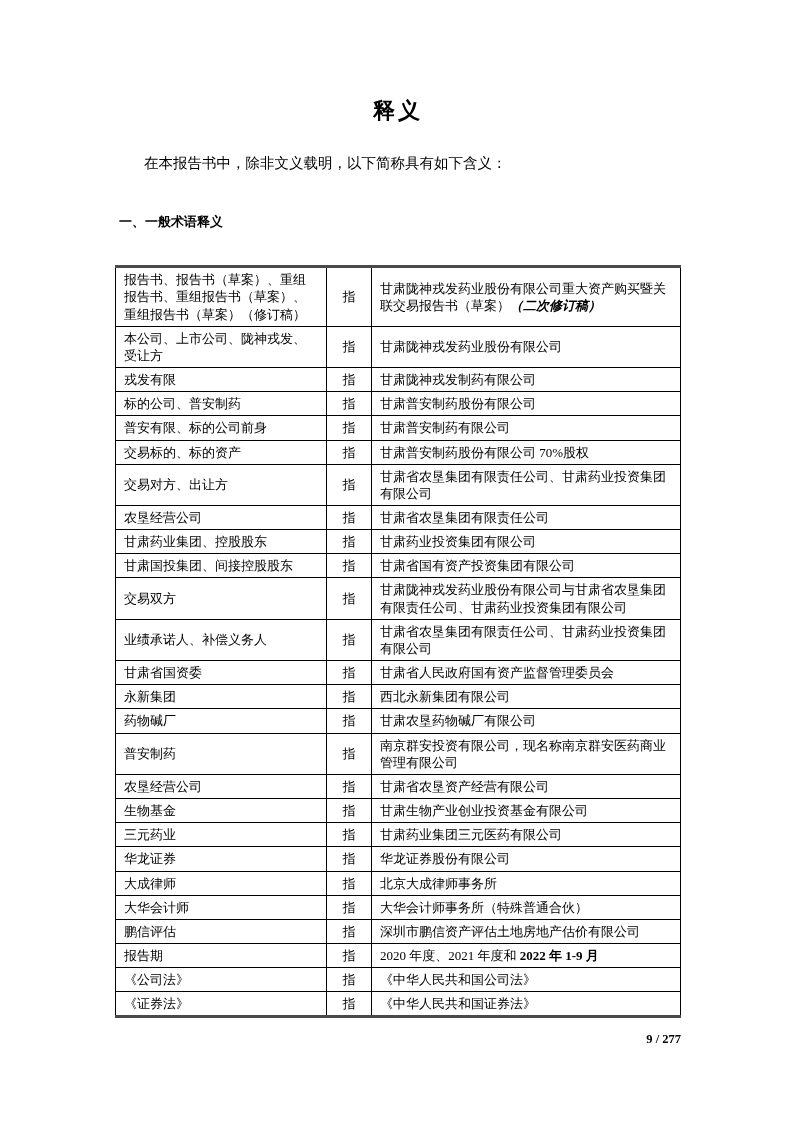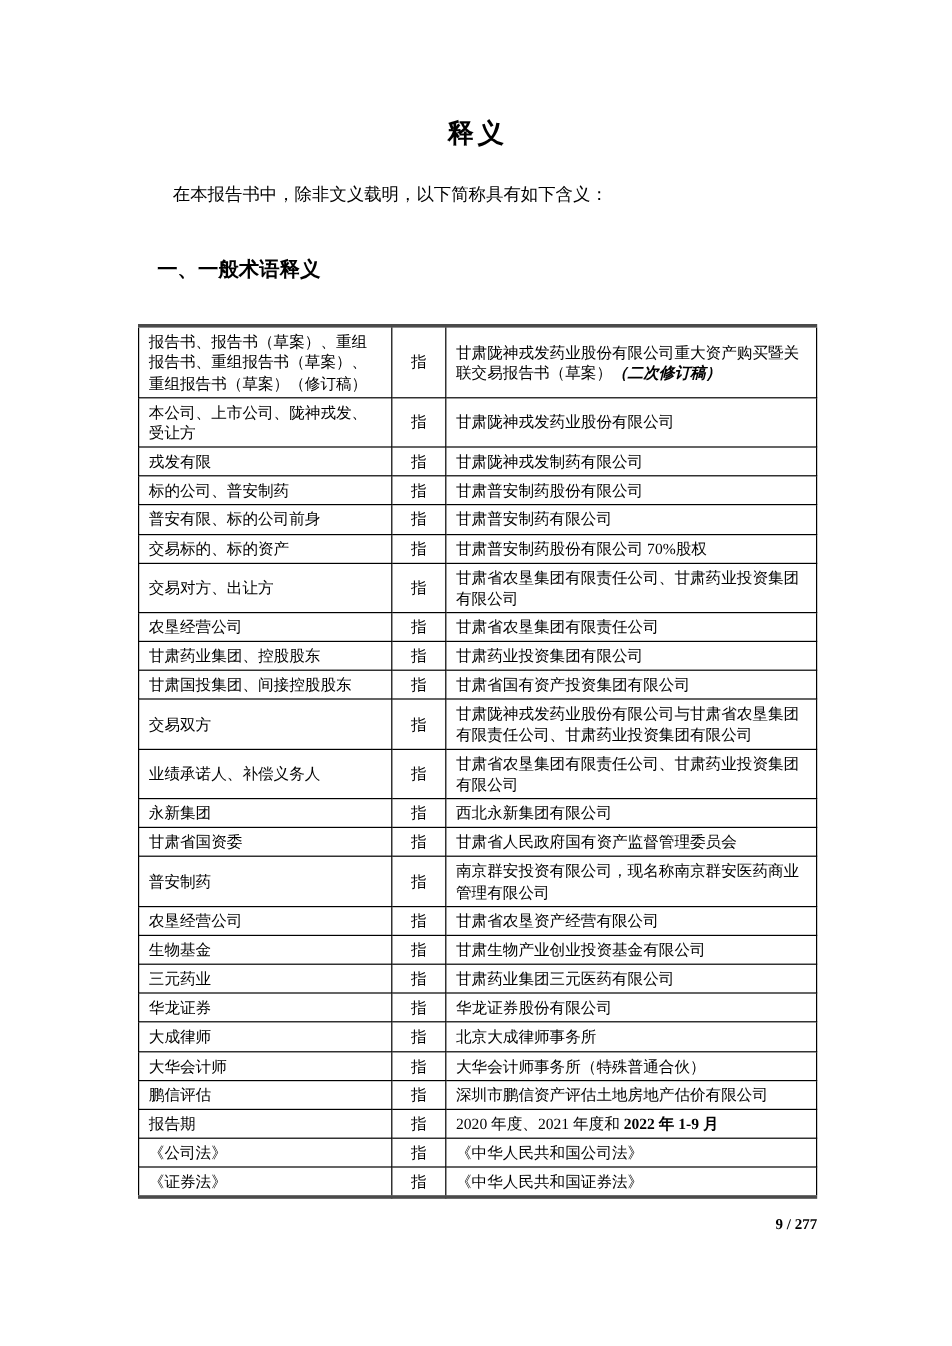--- a/index.html
+++ b/index.html
@@ -30,23 +30,23 @@
     margin: 0 0 27px 0;
   }
   .intro {
     font-size: 14.5px;
     line-height: 1.4;
     text-indent: 2em;
     margin: 0 0 40px 0;
   }
   .section-heading {
     font-family: "Liberation Sans", "DejaVu Sans", sans-serif;
-    font-size: 17px;
+    font-size: 13px;
     font-weight: bold;
-    margin: 0 0 21px 16px;
+    margin: 0 0 21px 4px;
   }
   table.def-table {
     width: 100%;
     border-collapse: collapse;
     table-layout: fixed;
     border: 1px solid #000000;
     border-top: 3px solid #4a4a4a;
     border-bottom: 3px solid #4a4a4a;
     margin-top: 34px;
   }
@@ -146,28 +146,33 @@
           <td class="term-cell">交易双方</td>
           <td class="ref-cell">指</td>
           <td class="def-cell"><span>甘肃陇神戎发药业股份有限公司与甘肃省农垦集团有限责任公司、甘肃药业投资集团有限公司</span></td>
         </tr>
         <tr>
           <td class="term-cell">业绩承诺人、补偿义务人</td>
           <td class="ref-cell">指</td>
           <td class="def-cell"><span>甘肃省农垦集团有限责任公司、甘肃药业投资集团有限公司</span></td>
         </tr>
         <tr>
+          <td class="term-cell">甘肃省国资委</td>
+          <td class="ref-cell">指</td>
+          <td class="def-cell"><span>甘肃省人民政府国有资产监督管理委员会</span></td>
+        </tr>
+        <tr>
           <td class="term-cell">永新集团</td>
           <td class="ref-cell">指</td>
           <td class="def-cell"><span>西北永新集团有限公司</span></td>
         </tr>
         <tr>
-          <td class="term-cell">甘肃省国资委</td>
-          <td class="ref-cell">指</td>
-          <td class="def-cell"><span>甘肃省人民政府国有资产监督管理委员会</span></td>
+          <td class="term-cell">药物碱厂</td>
+          <td class="ref-cell">指</td>
+          <td class="def-cell"><span>甘肃农垦药物碱厂有限公司</span></td>
         </tr>
         <tr>
           <td class="term-cell">普安制药</td>
           <td class="ref-cell">指</td>
           <td class="def-cell"><span>南京群安投资有限公司，现名称南京群安医药商业管理有限公司</span></td>
         </tr>
         <tr>
           <td class="term-cell">农垦经营公司</td>
           <td class="ref-cell">指</td>
           <td class="def-cell"><span>甘肃省农垦资产经营有限公司</span></td>

